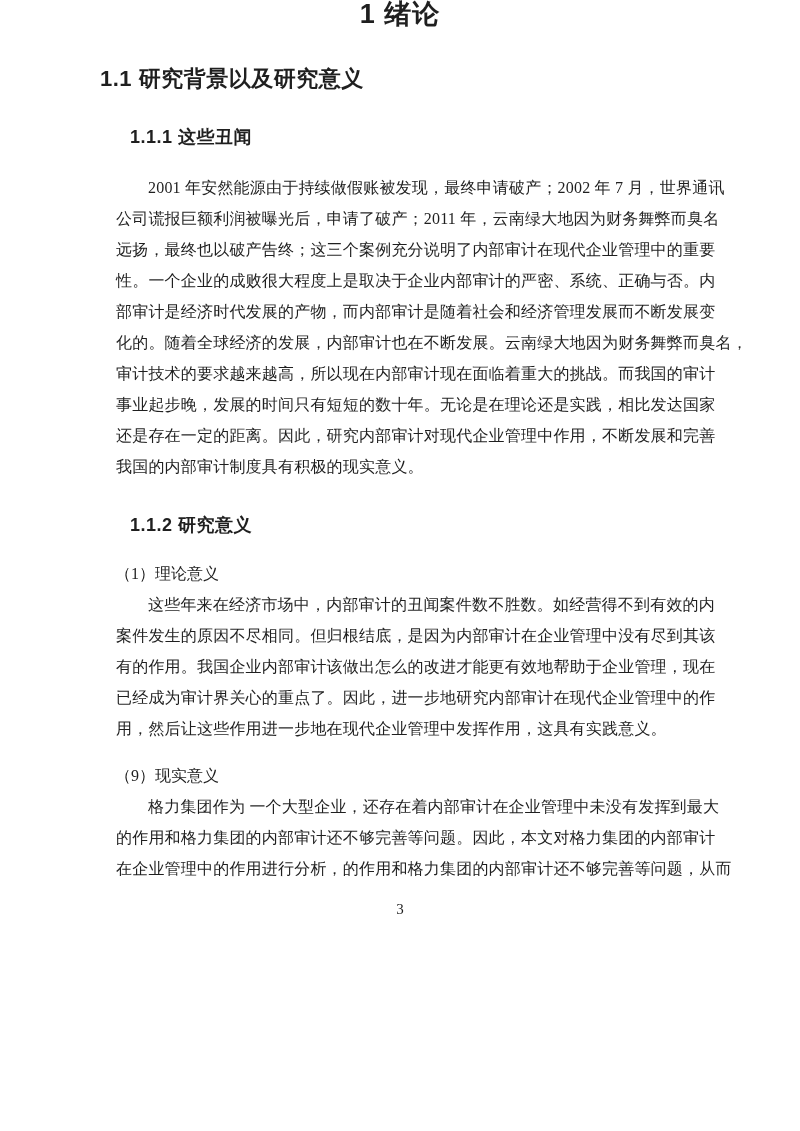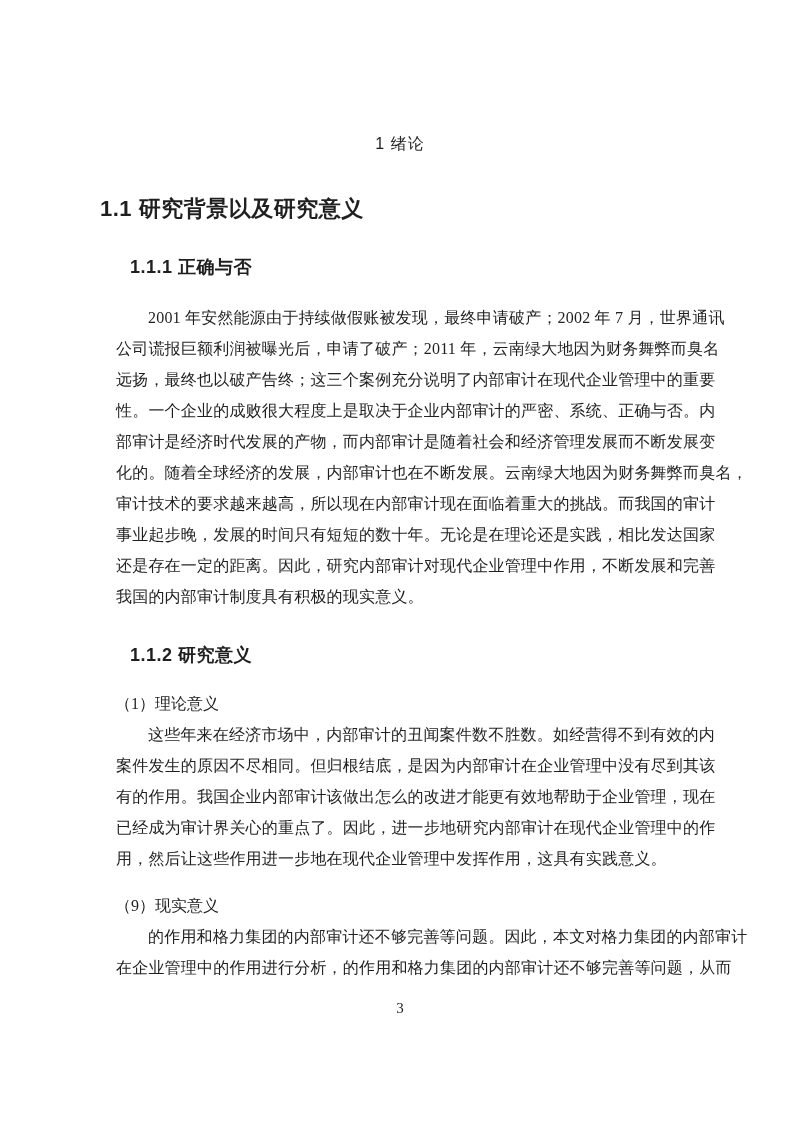--- a/index.html
+++ b/index.html
@@ -15,24 +15,23 @@
     background: #ffffff;
     color: #1f1f1f;
     overflow: hidden;
     font-family: "Liberation Serif", "DejaVu Serif", serif;
   }
   .content {
     margin-left: 100px;
     width: 600px;
   }
   .chapter-title {
-    margin-top: 130px;
     font-family: "Liberation Sans", "DejaVu Sans", sans-serif;
-    font-weight: 400;
-    font-size: 16px;
+    font-weight: 700;
+    font-size: 27px;
     line-height: 28px;
     text-align: center;
     letter-spacing: 1px;
   }
   .section-title {
     margin-top: 38px;
     font-family: "Liberation Sans", "DejaVu Sans", sans-serif;
     font-weight: 700;
     font-size: 22px;
     line-height: 26px;
@@ -87,21 +86,21 @@
 </head>
 <body>
 
 <div class="page">
   <div class="content">
 
     <div class="chapter-title">1 绪论</div>
 
     <div class="section-title">1.1 研究背景以及研究意义</div>
 
-    <div class="subsection-title first">1.1.1 正确与否</div>
+    <div class="subsection-title first">1.1.1 这些丑闻</div>
 
     <div class="para p1">
 
         <div class="line">2001 年安然能源由于持续做假账被发现，最终申请破产；2002 年 7 月，世界通讯</div>
 
         <div class="line">公司谎报巨额利润被曝光后，申请了破产；2011 年，云南绿大地因为财务舞弊而臭名</div>
 
         <div class="line">远扬，最终也以破产告终；这三个案例充分说明了内部审计在现代企业管理中的重要</div>
 
         <div class="line">性。一个企业的成败很大程度上是取决于企业内部审计的严密、系统、正确与否。内</div>
@@ -134,20 +133,21 @@
 
         <div class="line">已经成为审计界关心的重点了。因此，进一步地研究内部审计在现代企业管理中的作</div>
 
         <div class="line">用，然后让这些作用进一步地在现代企业管理中发挥作用，这具有实践意义。</div>
       </div>
 
     <div class="sub-item second">（9）现实意义</div>
 
     <div class="para p3">
 
+        <div class="line">格力集团作为 一个大型企业，还存在着内部审计在企业管理中未没有发挥到最大</div>
 
         <div class="line">的作用和格力集团的内部审计还不够完善等问题。因此，本文对格力集团的内部审计</div>
 
         <div class="line">在企业管理中的作用进行分析，的作用和格力集团的内部审计还不够完善等问题，从而</div>
       </div>
 
     <div class="page-number">3</div>
 
   </div>
 </div>

